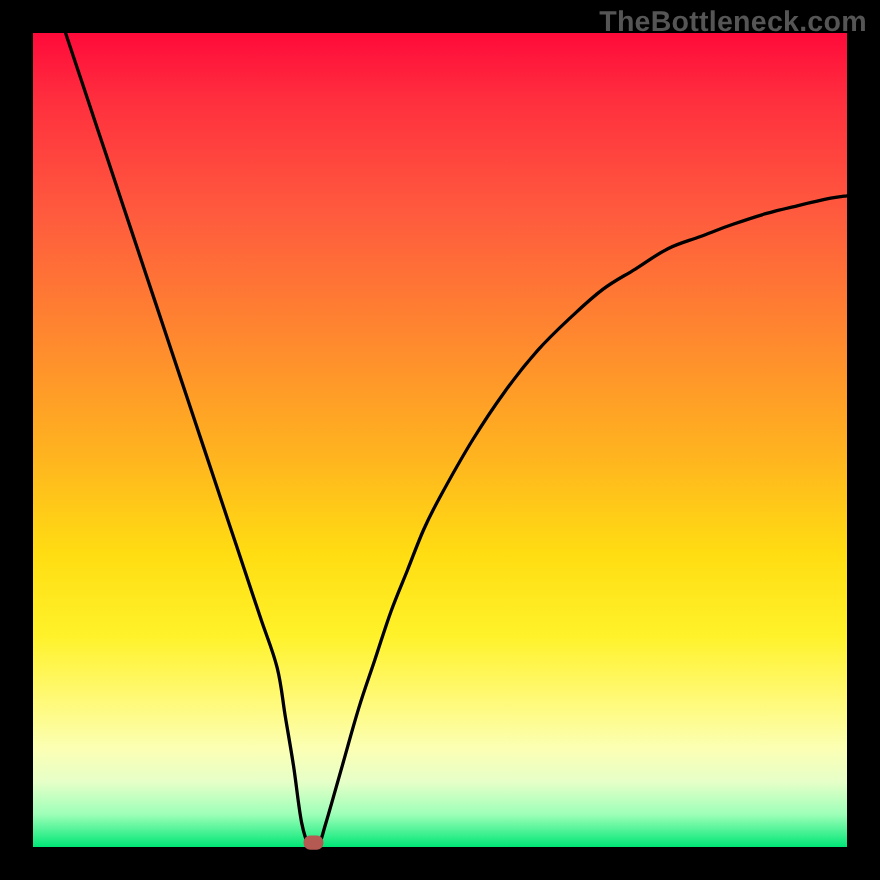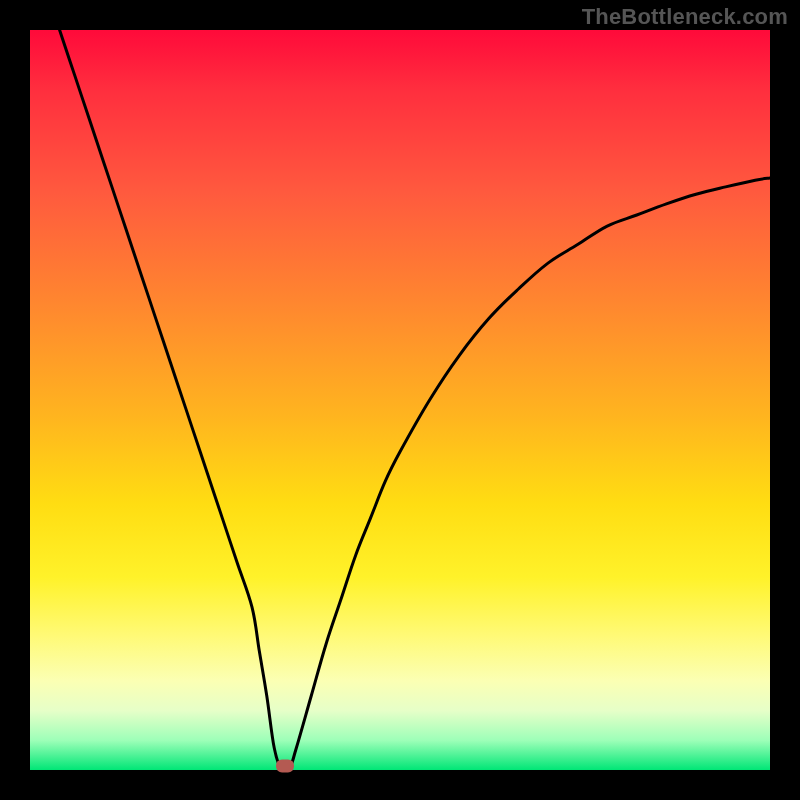--- a/index.html
+++ b/index.html
@@ -9,21 +9,21 @@
     background: #000;
     position: relative;
     font-family: Arial, Helvetica, sans-serif;
     overflow: hidden;
   }
   .watermark {
     position: absolute;
     top: 4px;
     right: 12px;
     color: #555;
-    font-size: 22px;
+    font-size: 26px;
     font-weight: bold;
     z-index: 10;
     letter-spacing: 0.2px;
   }
   .plot-area {
     position: absolute;
     left: 30px;
     top: 30px;
     width: 740px;
     height: 740px;

